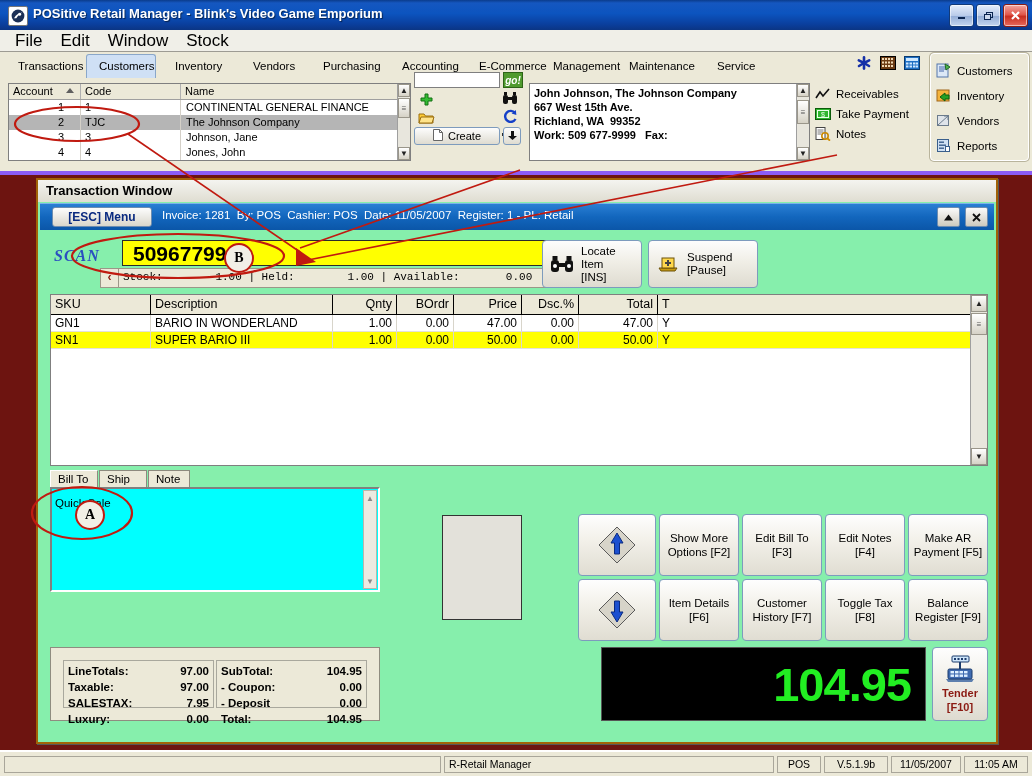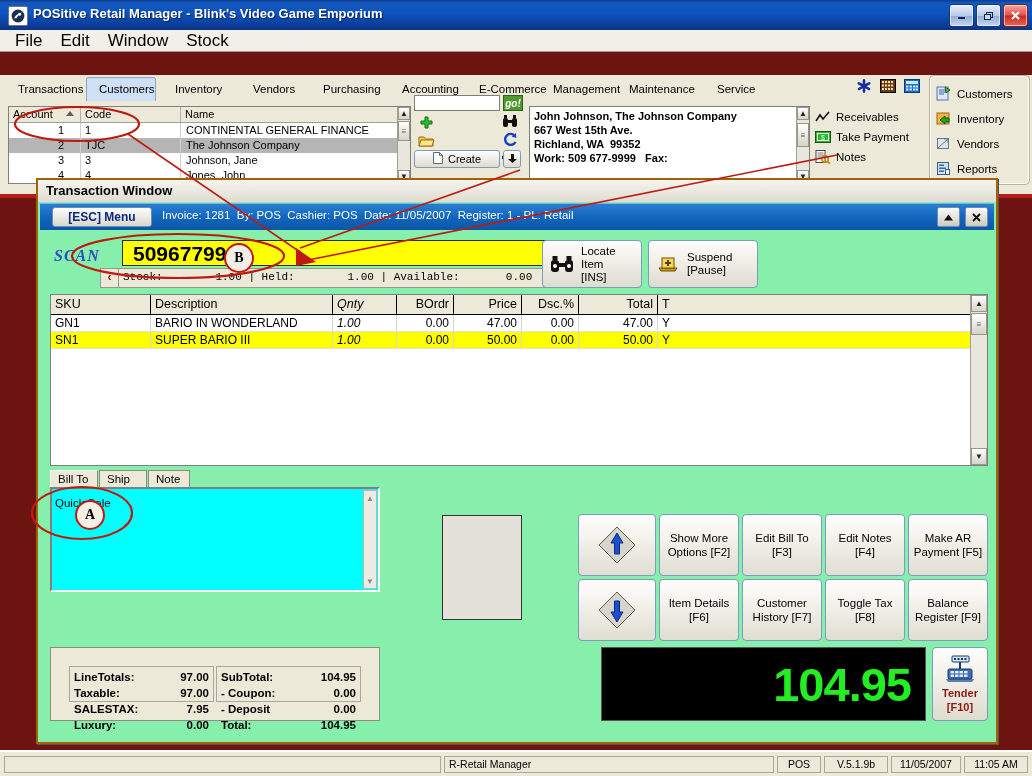--- a/index.html
+++ b/index.html
@@ -43,21 +43,21 @@
   .menubar{
     position:absolute;left:0;top:30px;width:1032px;height:22px;
     background:#f0efe8;border-bottom:1px solid #9d9b93;
     display:flex;align-items:center;padding-left:6px;box-sizing:border-box;
   }
   .menubar .mi{padding:2px 9px;font-size:17px;color:#000;}
 
   
   .ribbon{
     position:absolute;left:0;top:52px;width:1032px;height:123px;
-    background:#ece9d8;border-bottom:4px solid #b91c1c;box-sizing:border-box;margin-top:23px;
+    background:#ece9d8;border-bottom:4px solid #8b5cf6;box-sizing:border-box;
   }
   .tabstrip{position:absolute;left:0;top:0;width:1032px;height:27px;}
   .tab{
     position:absolute;top:2px;height:24px;line-height:24px;padding:0 12px;
     font-size:11.5px;color:#000;box-sizing:border-box;white-space:nowrap;
   }
   .tab.active{
     background:#cfe0f5;border:1px solid #8aa7c9;border-bottom:none;border-radius:3px 3px 0 0;
     line-height:22px;
   }
@@ -198,21 +198,21 @@
     position:absolute;left:12px;top:114px;width:938px;height:172px;
     background:#fff;border:1px solid #7f7f7f;box-sizing:border-box;
   }
   .ig-head{display:flex;height:19px;background:#ece9d8;border-bottom:1px solid #000;font-size:12.5px;}
   .ig-head div{border-right:1px solid #000;box-sizing:border-box;line-height:18px;padding:0 4px;}
   .ig-row{display:flex;height:16px;font-size:12px;line-height:16px;border-bottom:1px solid #e3e1d8;}
   .ig-row.hl{background:#ffff00;}
   .ig-row div{border-right:1px solid #d8d5cb;box-sizing:border-box;padding:0 4px;overflow:hidden;white-space:nowrap;}
   .c-sku{width:100px;}
   .c-desc{width:182px;}
-  .c-qty{width:64px;text-align:left;font-style:italic;}
+  .c-qty{width:64px;text-align:right;}
   .c-bo{width:57px;text-align:right;}
   .c-price{width:68px;text-align:right;}
   .c-dsc{width:57px;text-align:right;}
   .c-tot{width:79px;text-align:right;}
   .c-t{flex:1;border-right:none !important;}
 
   
   .tabs2{position:absolute;left:12px;top:290px;width:330px;height:17px;font-size:11.5px;}
   .tb{position:absolute;top:0;height:17px;line-height:16px;padding:0 7px;
      border:1px solid #8d8a7e;border-bottom:none;background:#ece9d8;box-sizing:border-box;}
@@ -229,21 +229,21 @@
   
   .fbtn{
     position:absolute;
     background:linear-gradient(180deg,#fefefe 0%,#f3f1ea 40%,#e0ddd2 100%);
     border:1px solid #7d9bbd;border-radius:4px;box-sizing:border-box;
     display:flex;align-items:center;justify-content:center;text-align:center;
     font-size:11.5px;line-height:14px;color:#000;
   }
   .arrowdia{width:44px;height:44px;display:flex;align-items:center;justify-content:center;}
   .totwrap{position:absolute;left:12px;top:467px;width:330px;height:74px;
-    background:#ece9d8;border:1px solid #8f8c80;box-sizing:border-box;display:flex;padding:18px;gap:2px;}
+    background:#ece9d8;border:1px solid #8f8c80;box-sizing:border-box;display:flex;padding:12px;gap:2px;}
   .totcol{flex:1;border:1px solid #a9a89d;background:#ece9d8;box-sizing:border-box;padding:2px 4px;}
   .totrow{display:flex;justify-content:space-between;font-size:11.5px;font-weight:bold;line-height:16px;}
   .totrow .tl{}
   .totrow .tv{}
 
   .display{
     position:absolute;left:563px;top:467px;width:325px;height:74px;background:#000;
     border:1px solid #555;box-sizing:border-box;
     display:flex;align-items:center;justify-content:flex-end;padding-right:14px;
   }

